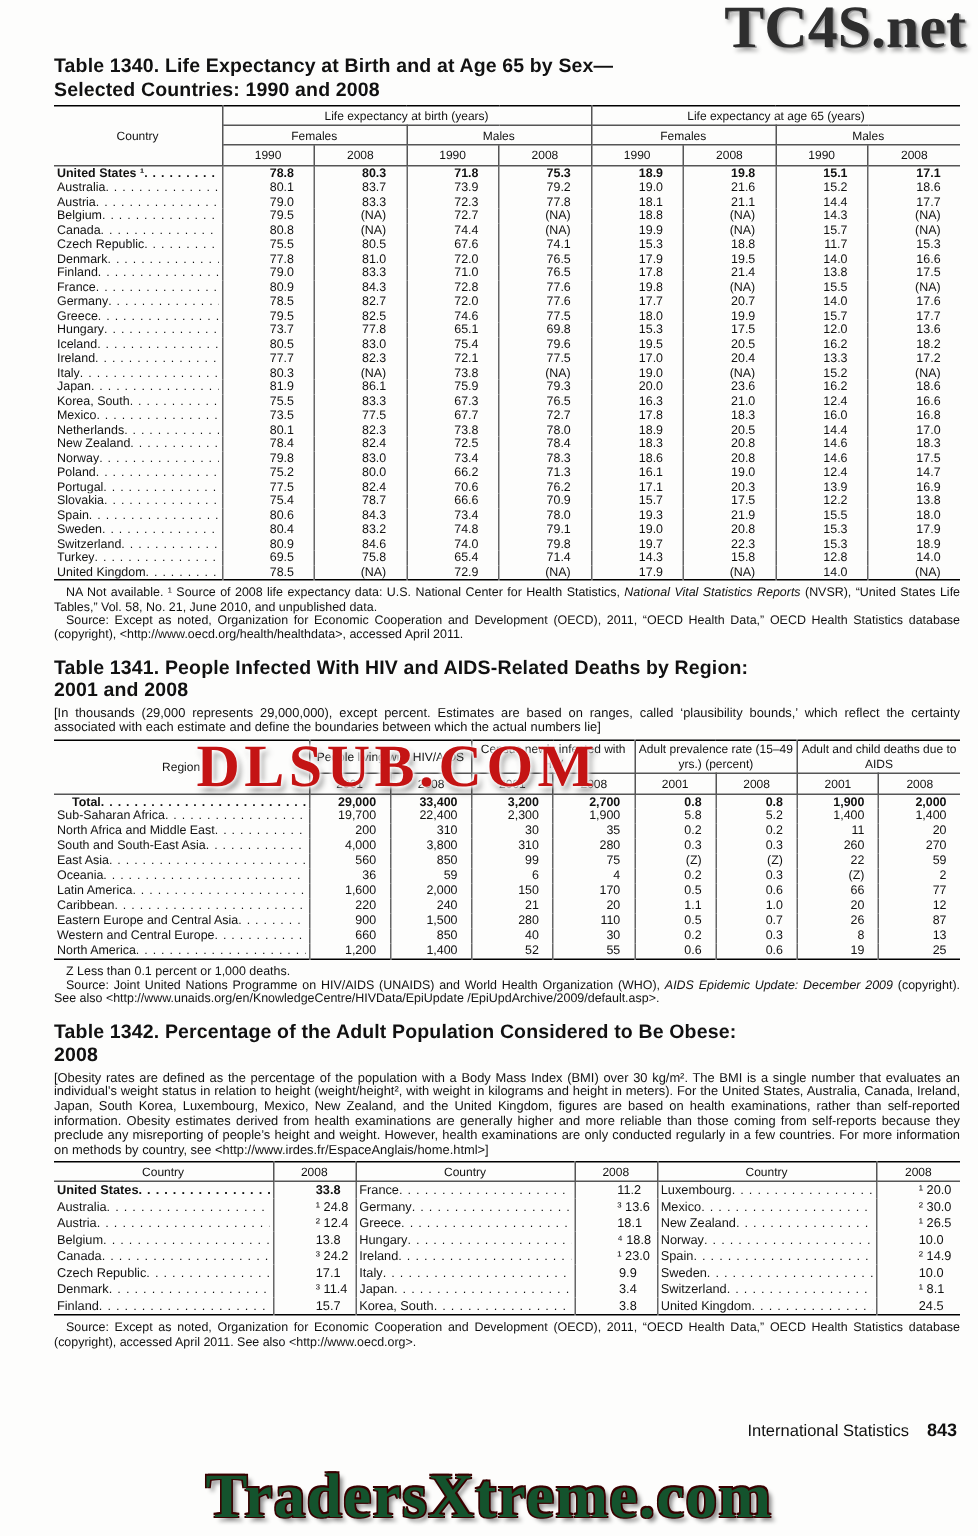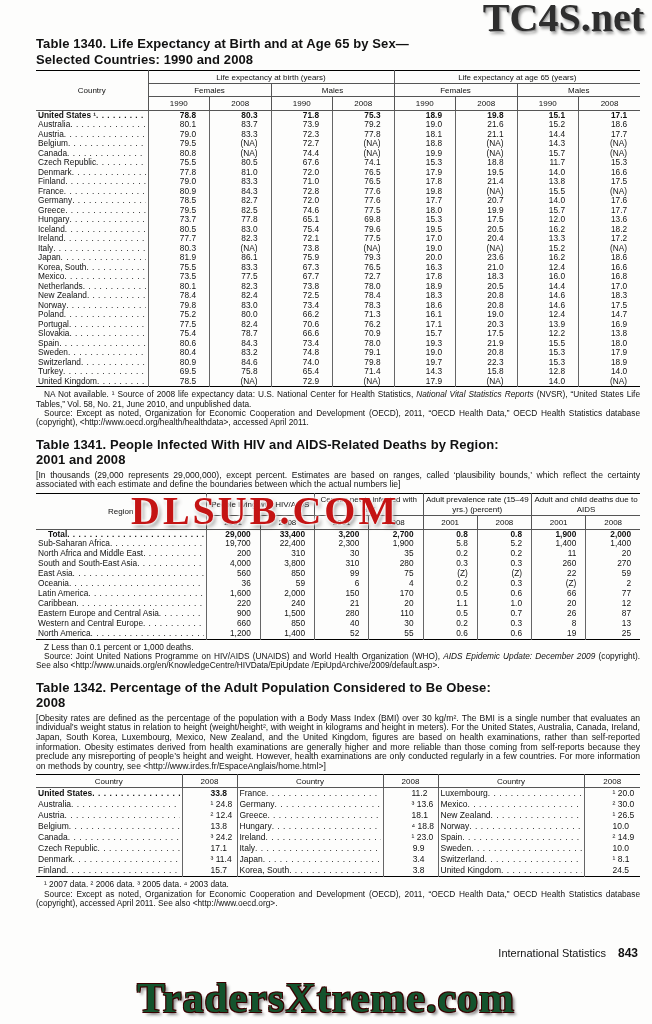--- a/index.html
+++ b/index.html
@@ -1006,21 +1006,20 @@
                 <span class="leader"></span>
               </div>
             </td>
             <td class="v">24.5</td>
           </tr>
         </tbody>
     </table>
   </div>
 
   <div class="fnotes">
-    <p class="fn">¹ 2007 data.  ² 2006 data.  ³ 2005 data.  ⁴ 2003 data.</p>
     <p class="fn">Source: Except as noted, Organization for Economic Cooperation and Development (OECD), 2011, “OECD Health Data,” OECD Health Statistics database (copyright), accessed April 2011. See also &lt;http://www.oecd.org&gt;.</p>
   </div>
 
 </div>
 
 <div class="page-num">
   <span>International Statistics</span><span class="pn">843</span>
 </div>
 <div class="census">U.S. Census Bureau, Statistical Abstract of the United States: 2012</div>
 

